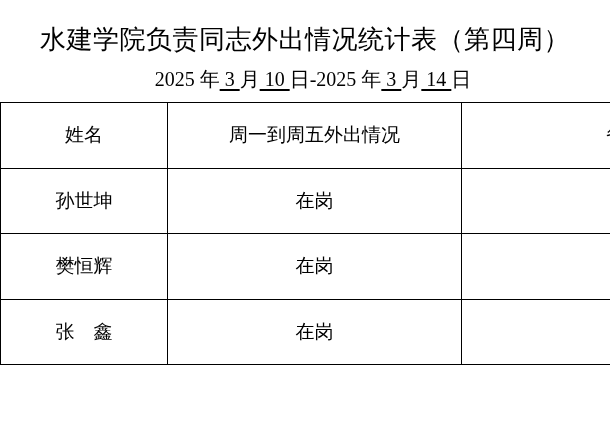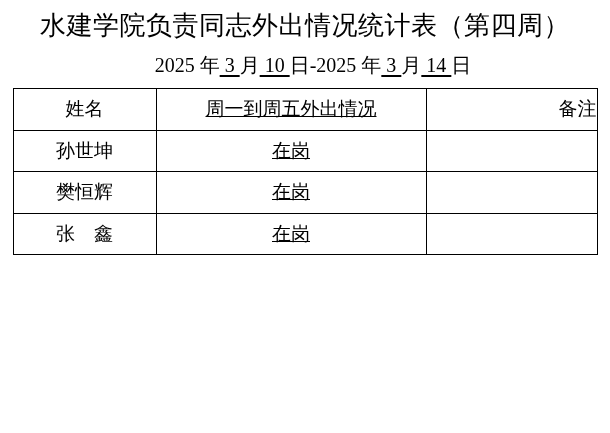--- a/index.html
+++ b/index.html
@@ -6,21 +6,21 @@
   body {
     width: 610px; height: 433px;
     background: #ffffff;
     color: #000000;
     font-family: "Liberation Serif", "DejaVu Serif", serif;
     overflow: hidden;
   }
   .page { width: 610px; height: 433px; position: relative; }
 
   .title {
-    margin: 8px 0 0 0;
+    margin: 22px 0 0 0;
     text-align: center;
     font-size: 26px;
     font-weight: normal;
     line-height: 36px;
     letter-spacing: 0.5px;
     white-space: nowrap;
   }
 
   .subtitle {
     margin: 8px 0 9px 16px;
@@ -36,29 +36,29 @@
 
   table.stat-table {
     border-collapse: collapse;
     table-layout: fixed;
     margin: 0 auto;
     width: 581px;
   }
   .stat-table th, .stat-table td {
     border: 1.5px solid #000000;
     height: 40.5px;
-    padding: 0;
+    padding: 12px;
     text-align: center;
     vertical-align: middle;
     font-size: 19px;
     font-weight: normal;
     overflow: hidden;
   }
   .stat-table th:nth-child(1), .stat-table td:nth-child(1) { width: 142px; }
-  .stat-table th:nth-child(2), .stat-table td:nth-child(2) { width: 269px; text-decoration: underline; }
+  .stat-table th:nth-child(2), .stat-table td:nth-child(2) { width: 269px; }
   .stat-table th:nth-child(3), .stat-table td:nth-child(3) { width: 170px; text-align: right; }
 </style>
 </head>
 <body>
 
 <div class="page">
   <h1 class="title">水建学院负责同志外出情况统计表（第四周）</h1>
 
   <div class="subtitle"><span>2025 年</span><span class="u"> 3 </span><span>月</span><span class="u"> 10 </span><span>日-2025 年</span><span class="u"> 3 </span><span>月</span><span class="u"> 14 </span><span>日</span></div>
 

